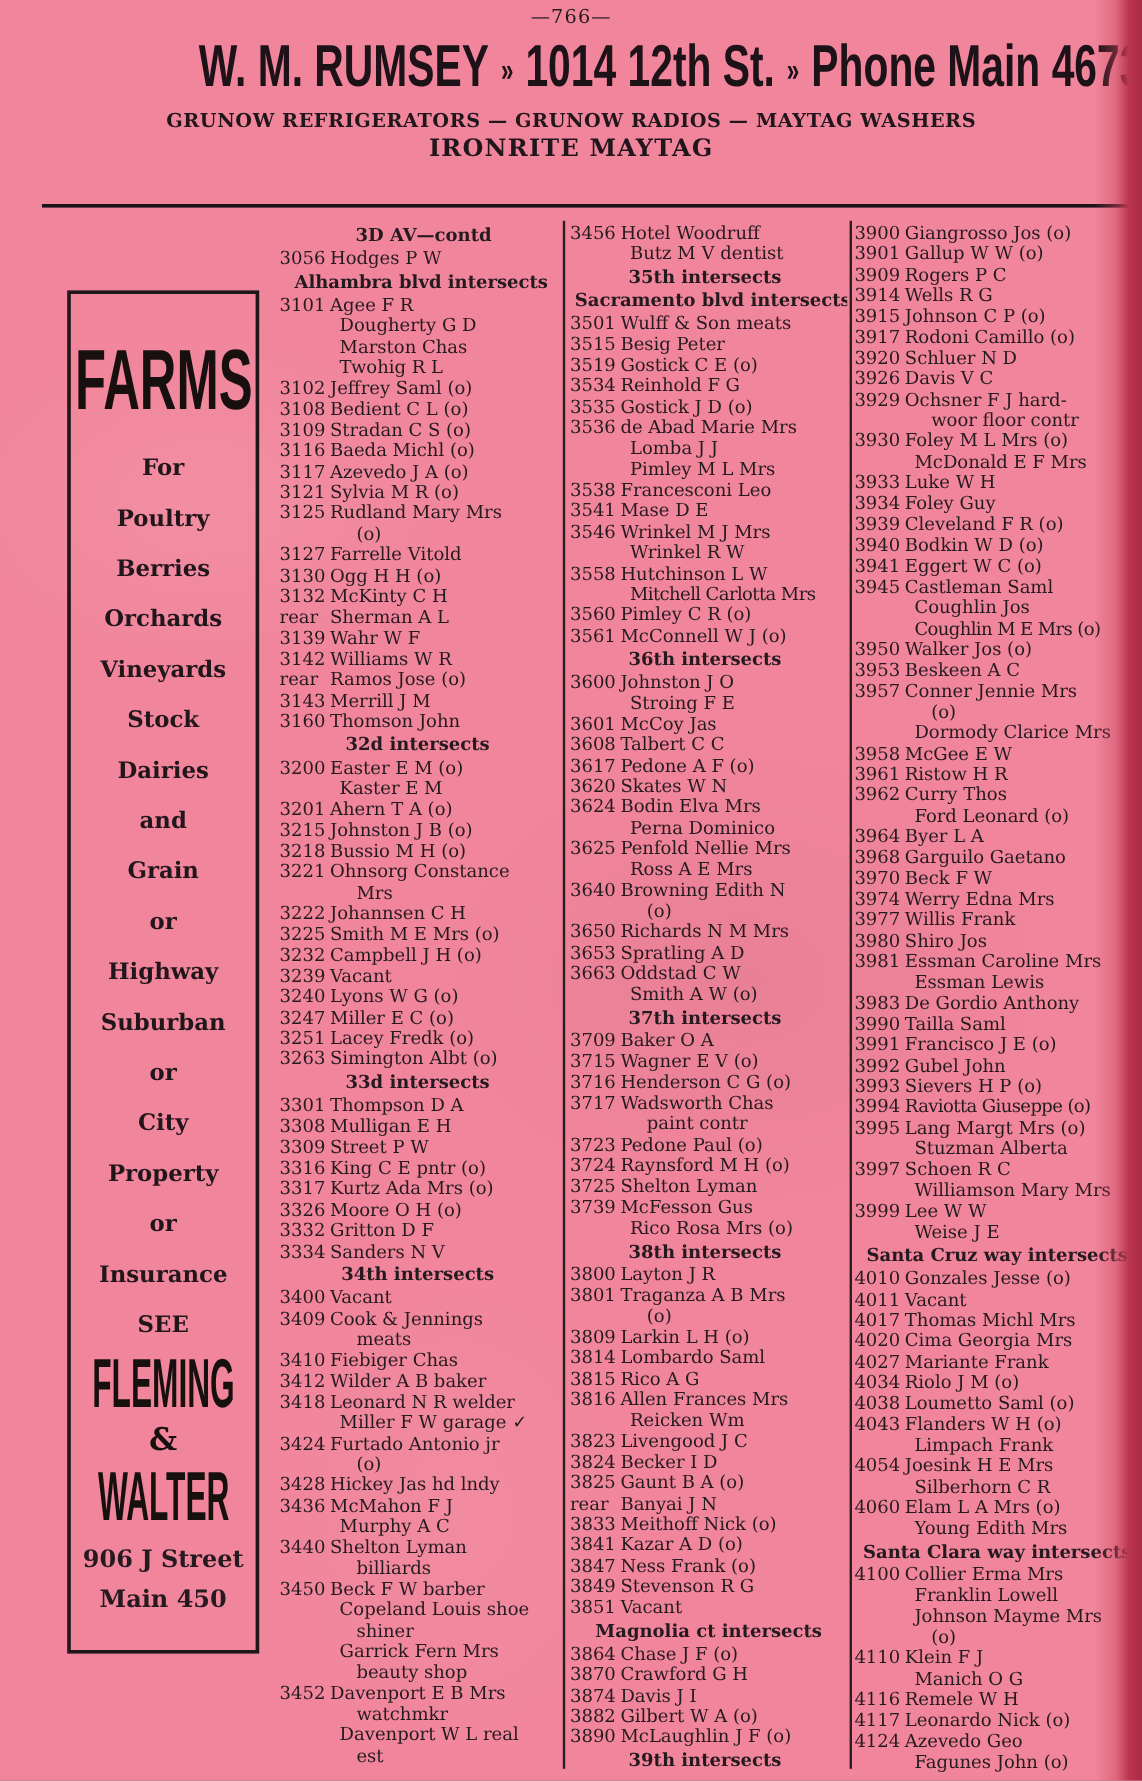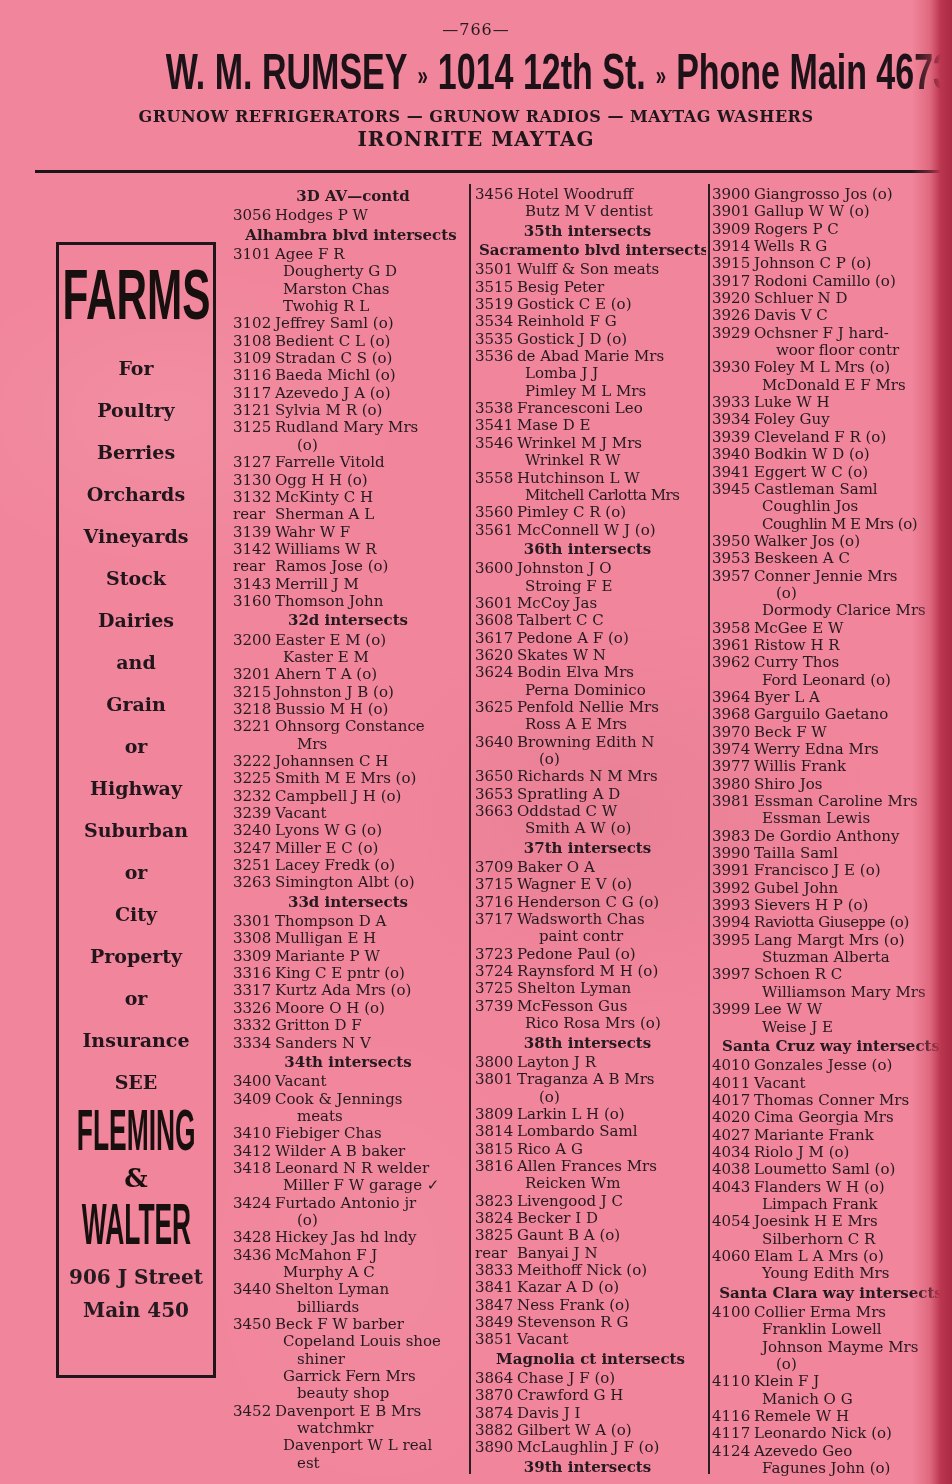--- a/index.html
+++ b/index.html
@@ -13,37 +13,38 @@
     font-family:"DejaVu Serif", serif;
     color:#241a20;
   }
   .page-edge{
     position:absolute;top:0;right:0;width:40px;height:100%;
     background:linear-gradient(to right, rgba(176,44,69,0) 0%, rgba(200,70,92,0.45) 45%, #bb3550 72%, #ab2a43 100%);
     pointer-events:none;
   }
   
   .page-num{
-    padding-top:20px;text-align:center;font-size:16px;letter-spacing:1px;font-weight:400;
+    padding-top:4px;text-align:center;font-size:16px;letter-spacing:1px;font-weight:400;
   }
   .rumsey-wrap{height:62px;margin-top:2px;display:flex;align-items:center;justify-content:flex-end;}
   .rumsey{
     font-family:"Liberation Sans", sans-serif;font-weight:700;font-size:34px;
     transform:scaleY(1.45);transform-origin:center;white-space:nowrap;letter-spacing:0px;color:#1c1218;
   }
   .rumsey .sep{font-size:0.55em;vertical-align:0.18em;margin:0 10px;}
   .ad-l2{margin-top:4px;text-align:center;font-weight:700;font-size:16px;letter-spacing:0.5px;color:#20161c;}
   .ad-l3{margin-top:1px;text-align:center;font-weight:700;font-size:20px;letter-spacing:1px;color:#20161c;}
   .ad-l4{margin-top:1px;text-align:center;font-weight:700;font-size:20px;color:#20161c;}
   .top-rule{position:absolute;left:35px;top:170px;width:905px;height:3px;background:#1d141a;}
   
   .sidebar{
     position:absolute;left:56px;top:242px;width:160px;height:1136px;box-sizing:border-box;
     border:3px solid #1f161c;display:flex;flex-direction:column;align-items:center;
     padding:10px 4px 10px;
+    justify-content:center;
   }
   .farms-box{height:78px;display:flex;align-items:center;justify-content:center;margin-bottom:14px;}
   .farms-title{
     font-family:"Liberation Sans",sans-serif;font-weight:700;font-size:46px;letter-spacing:0px;
     transform:scale(0.92,1.55);transform-origin:center;color:#17100f;
   }
   .farm-line{height:42px;display:flex;align-items:center;justify-content:center;
     font-weight:700;font-size:19px;color:#20161c;}
   .firm-box{height:56px;display:flex;align-items:center;justify-content:center;}
   .firm{
@@ -273,21 +274,21 @@
       <div class="row">
         <span class="num">3301</span>
         <span class="txt">Thompson D A</span>
       </div>
       <div class="row">
         <span class="num">3308</span>
         <span class="txt">Mulligan E H</span>
       </div>
       <div class="row">
         <span class="num">3309</span>
-        <span class="txt">Mariante P W</span>
+        <span class="txt">Street P W</span>
       </div>
       <div class="row">
         <span class="num">3316</span>
         <span class="txt">King C E pntr (o)</span>
       </div>
       <div class="row">
         <span class="num">3317</span>
         <span class="txt">Kurtz Ada Mrs (o)</span>
       </div>
       <div class="row">
@@ -833,21 +834,21 @@
       <div class="row">
         <span class="num">4010</span>
         <span class="txt">Gonzales Jesse (o)</span>
       </div>
       <div class="row">
         <span class="num">4011</span>
         <span class="txt">Vacant</span>
       </div>
       <div class="row">
         <span class="num">4017</span>
-        <span class="txt">Thomas Conner Mrs</span>
+        <span class="txt">Thomas Michl Mrs</span>
       </div>
       <div class="row">
         <span class="num">4020</span>
         <span class="txt">Cima Georgia Mrs</span>
       </div>
       <div class="row">
         <span class="num">4027</span>
         <span class="txt">Mariante Frank</span>
       </div>
       <div class="row">

